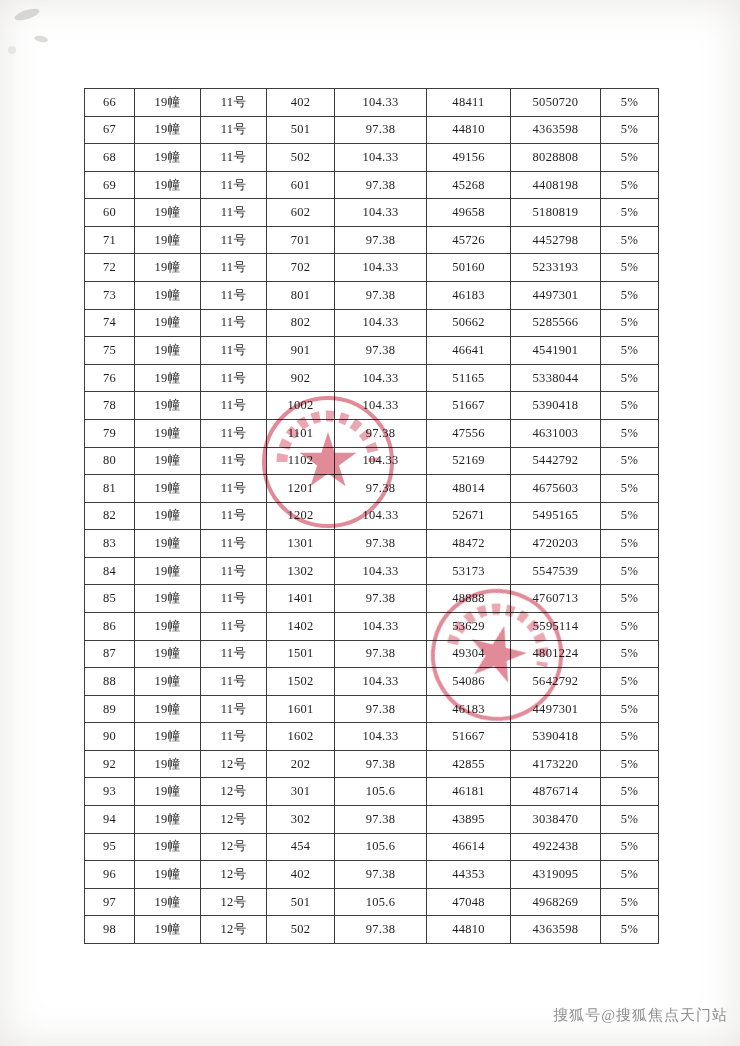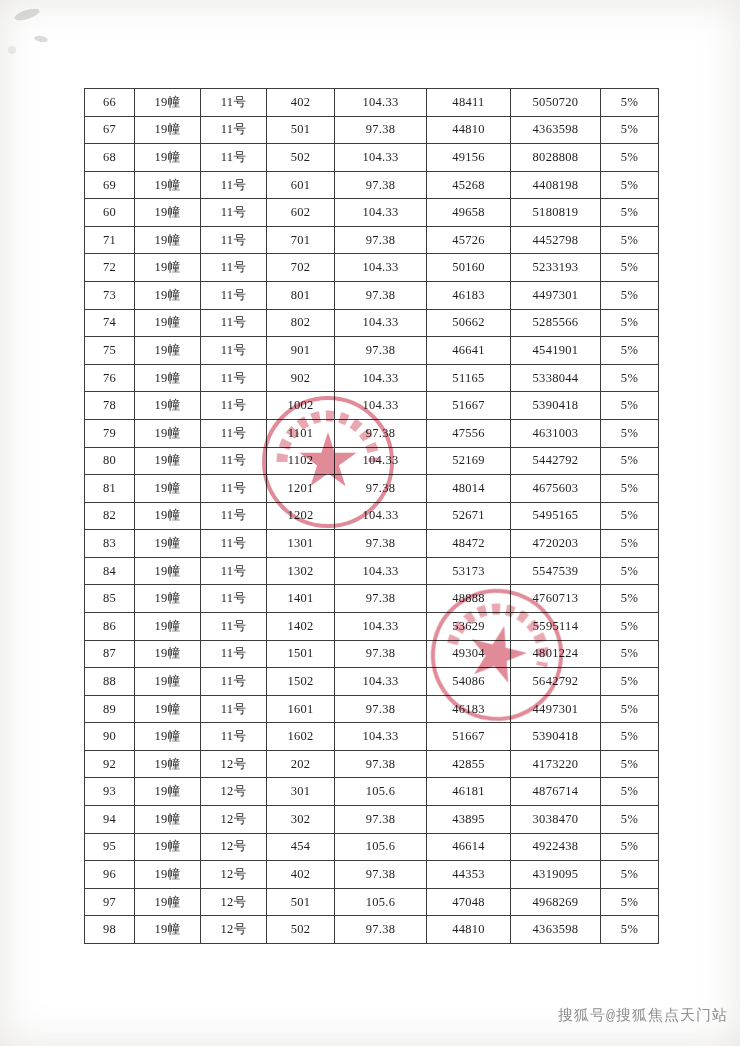--- a/index.html
+++ b/index.html
@@ -31,21 +31,21 @@
   .stamp{
     position:absolute;width:160px;height:160px;
     mix-blend-mode:multiply;opacity:.6;
     filter:blur(.4px);
     pointer-events:none;
   }
   .stamp1{left:248px;top:382px;}
   .stamp2{left:417px;top:575px;transform:rotate(14deg);}
   .watermark{
     position:absolute;top:1006px;right:12px;
-    font-family:Liberation Mono, monospace;
+    font-family:Liberation Serif, serif;
     font-size:15px;color:#8f8f8f;letter-spacing:1px;
   }
 </style>
 </head>
 <body>
 
 <div class="page">
 
   <div class="noise n1"></div>
   <div class="noise n2"></div>

